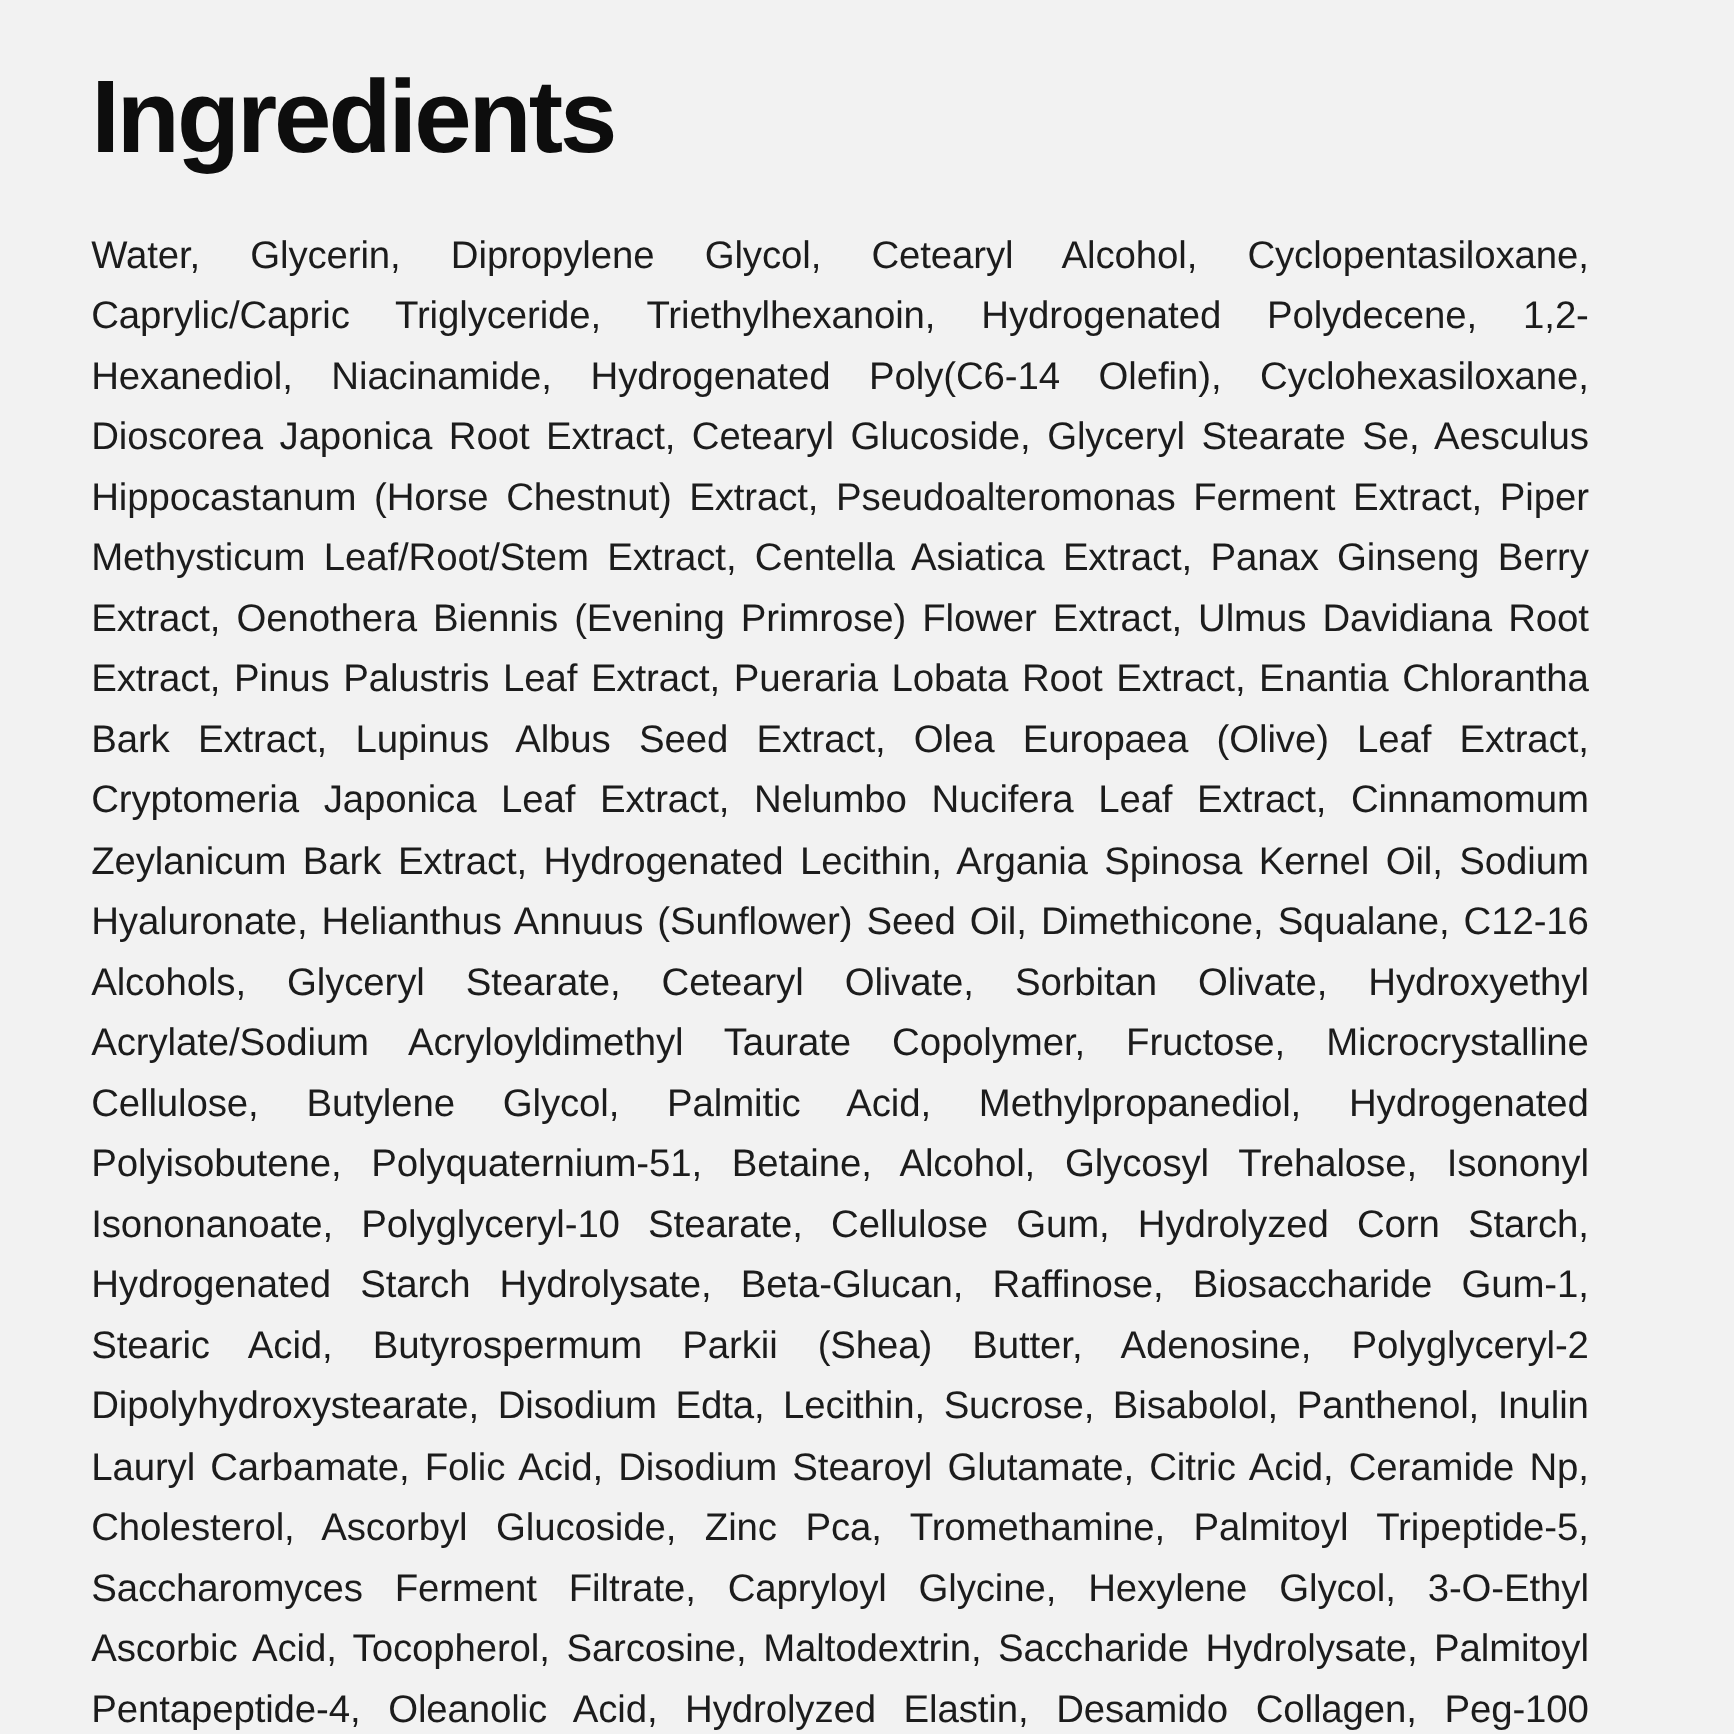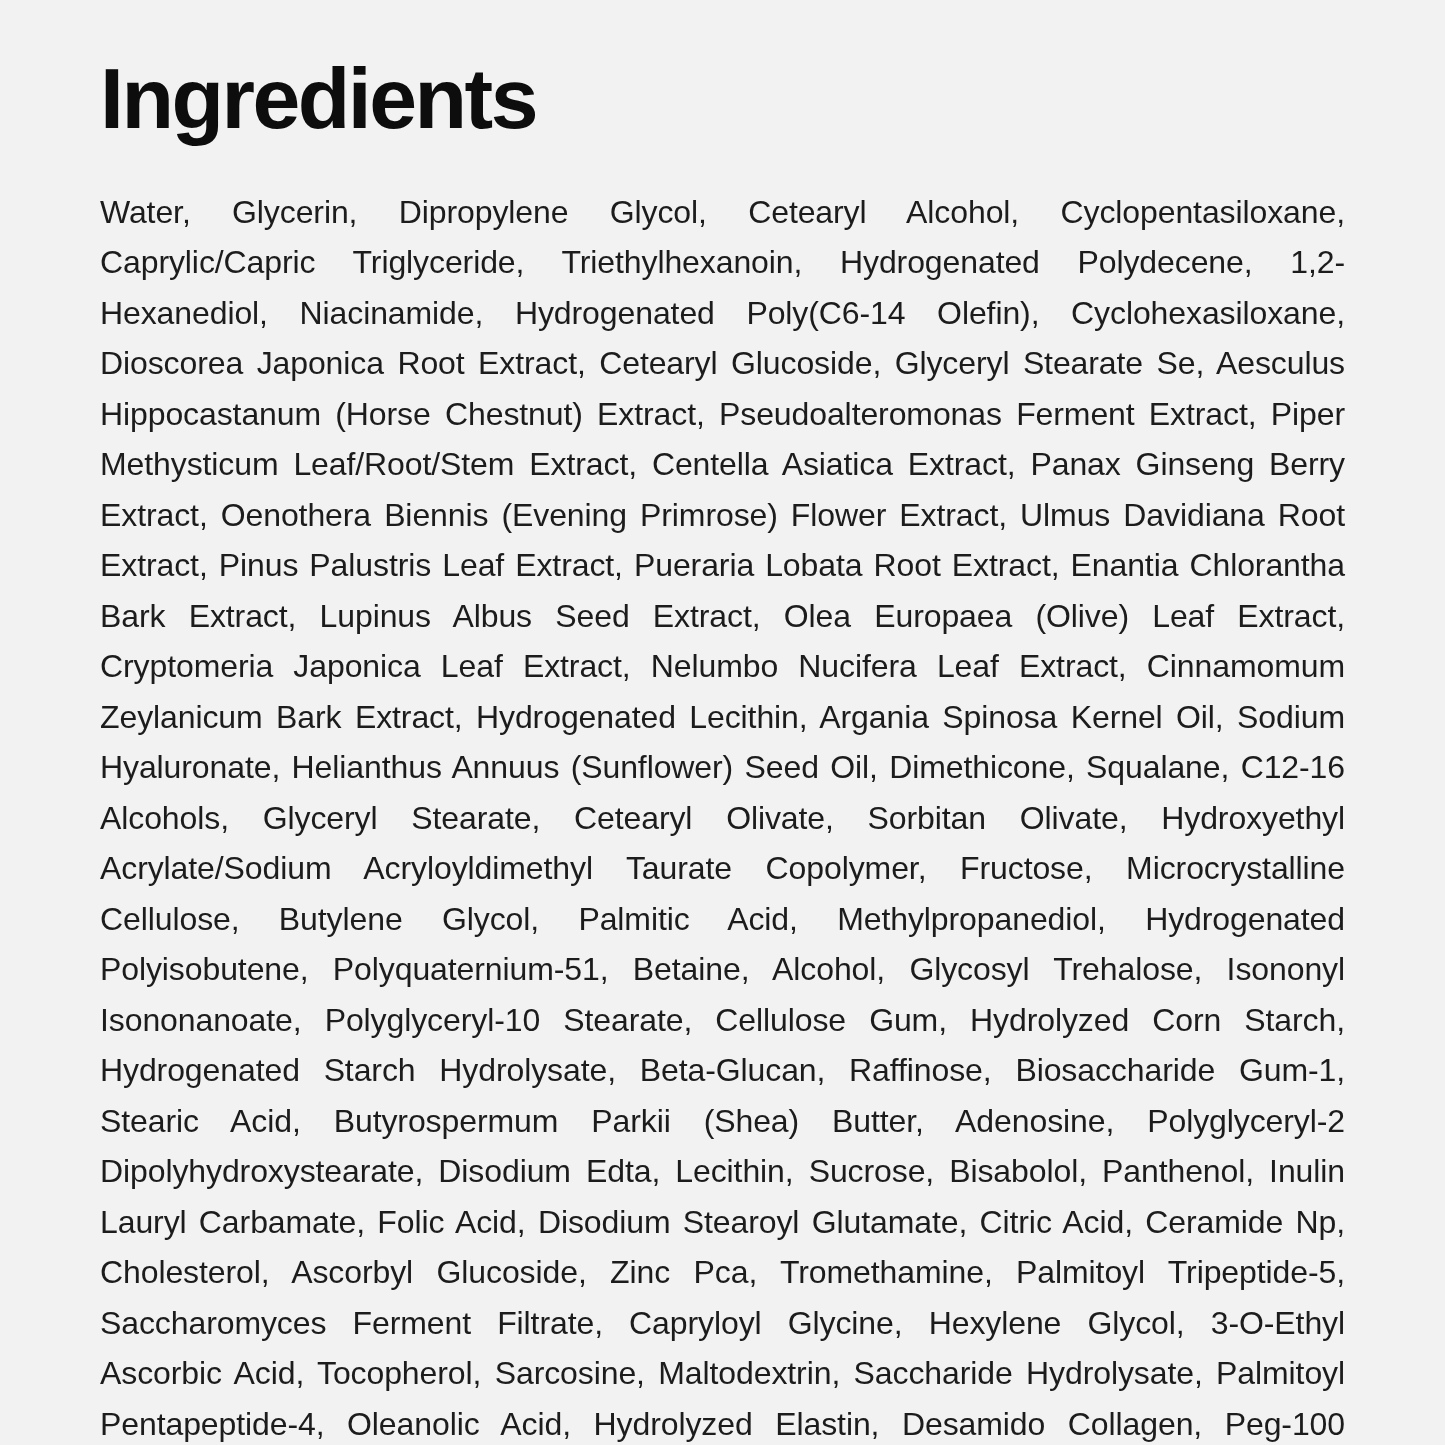--- a/index.html
+++ b/index.html
@@ -10,21 +10,21 @@
     width: 1445px;
     height: 1445px;
     background: #f2f2f2;
     font-family: "Liberation Sans", sans-serif;
     -webkit-font-smoothing: antialiased;
   }
   .page {
     box-sizing: border-box;
     width: 1445px;
     height: 1109px;
-    padding: 52px 100px 40px 100px;
+    padding: 52px 100px 40px 76px;
     background: #f2f2f2;
   }
   .title {
     font-size: 86px;
     font-weight: 700;
     letter-spacing: -2.5px;
     color: #0d0d0d;
     line-height: 1.08;
     margin: 0 0 42px 0;
   }

